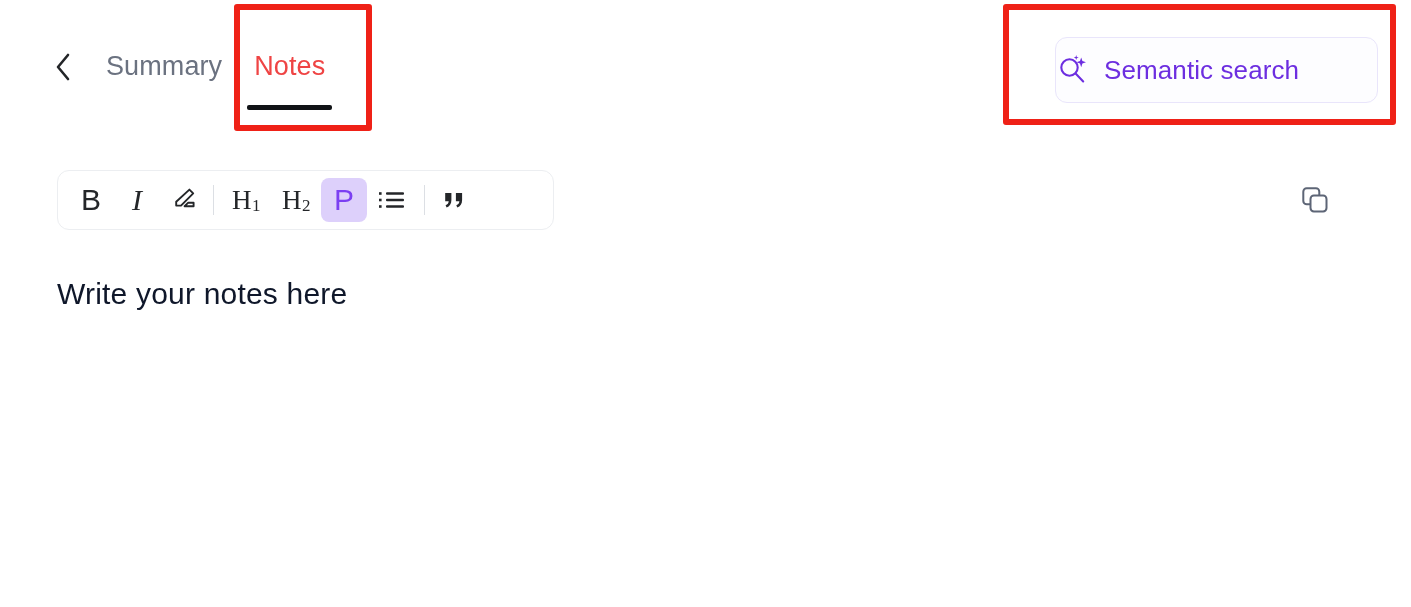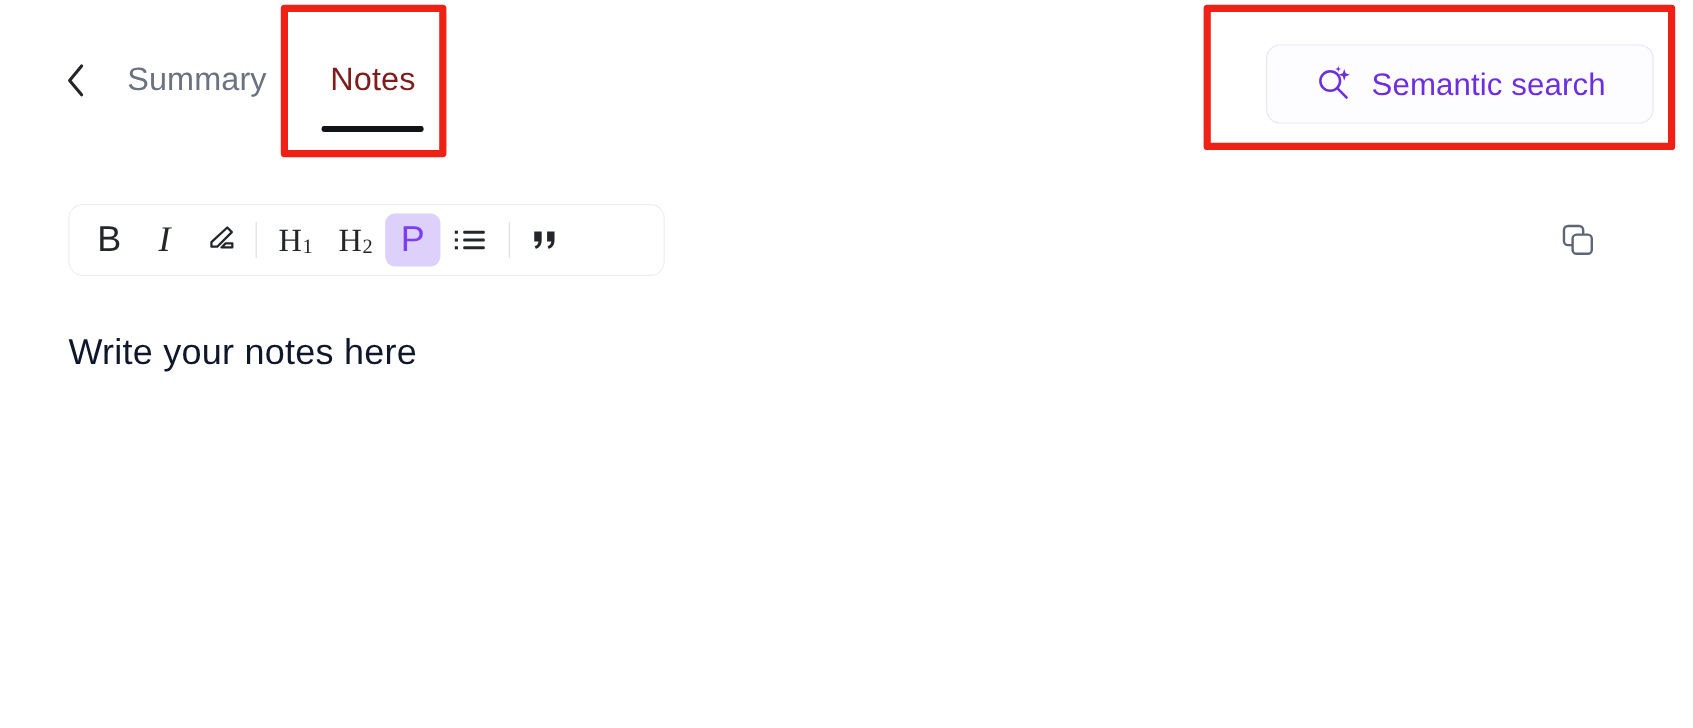--- a/index.html
+++ b/index.html
@@ -37,37 +37,36 @@
     justify-content: center;
     cursor: pointer;
   }
 
   .tabs {
     position: absolute;
     left: 98px;
     top: 46px;
     display: flex;
     align-items: flex-start;
-    gap: 6px;
+    gap: 16px;
   }
   .tab {
     font-size: 27px;
     line-height: 40px;
     letter-spacing: 0.1px;
     padding: 0 8px;
     cursor: pointer;
     position: relative;
     white-space: nowrap;
   }
   .tab-inactive {
     color: #6b7280;
   }
   .tab-active {
-    color: #7f1d1d;
-    margin-left: 31px;
+    color: #ef4444;
   }
   .tab-underline {
     position: absolute;
     left: 1px;
     right: 1px;
     bottom: -24px;
     height: 5px;
     border-radius: 2px;
     background: #111316;
   }
@@ -77,21 +76,21 @@
     position: absolute;
     left: 1055px;
     top: 37px;
     width: 323px;
     height: 66px;
     border: 1.5px solid #e9e5fb;
     border-radius: 12px;
     background: #fdfdff;
     display: flex;
     align-items: center;
-    justify-content: center;
+    justify-content: flex-start;
     gap: 14px;
     cursor: pointer;
   }
   .semantic-search-label {
     font-size: 26px;
     color: #6d2ee0;
     letter-spacing: 0.1px;
     white-space: nowrap;
   }
 

